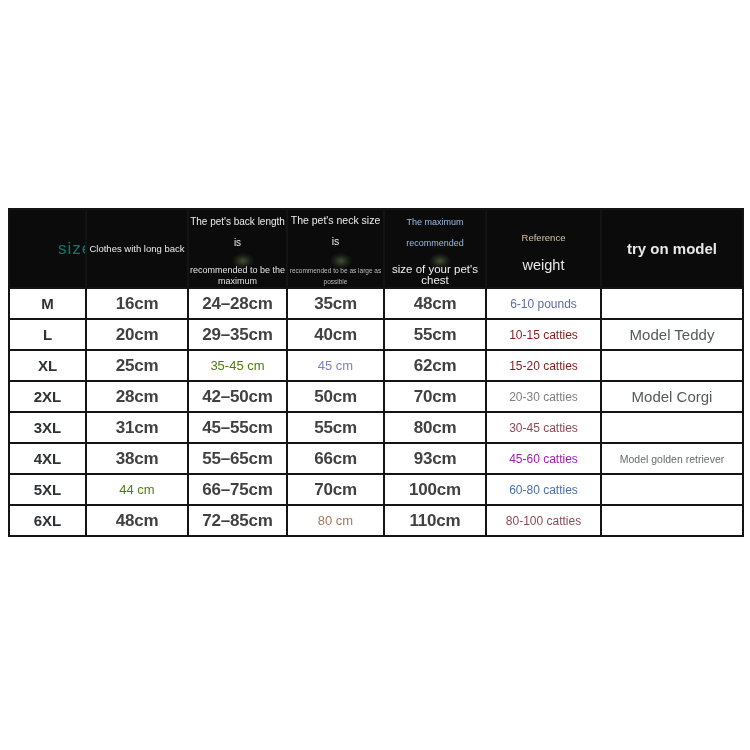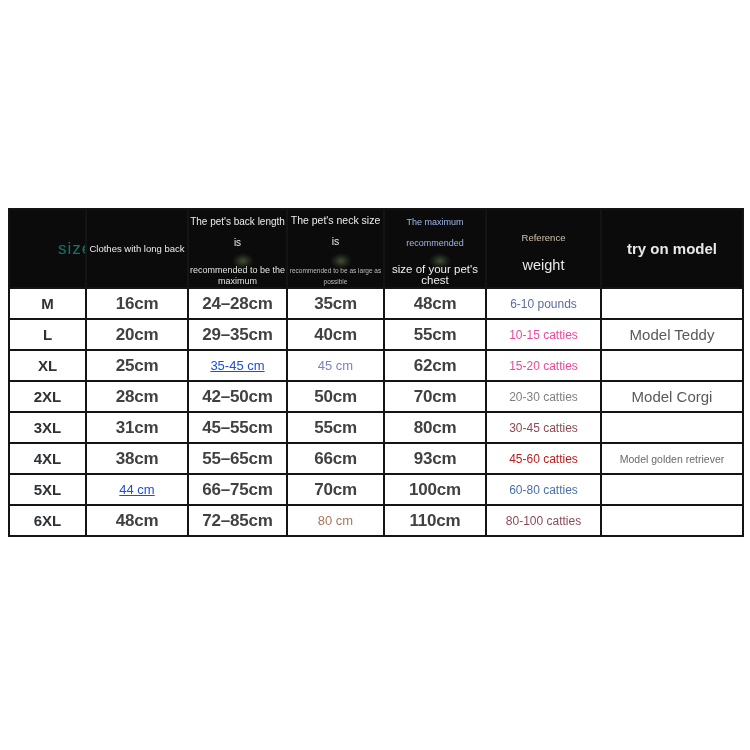--- a/index.html
+++ b/index.html
@@ -45,29 +45,29 @@
   .glow{
     position:absolute;left:50%;top:56%;
     width:22px;height:16px;margin-left:-6px;
     background:radial-gradient(ellipse at center, rgba(150,180,110,0.40) 0%, rgba(90,120,80,0.18) 45%, rgba(0,0,0,0) 72%);
     pointer-events:none;
   }
   
   .size-table tbody td{height:29px;background:#ffffff;}
   .cell-size{font-weight:700;font-size:15px;color:#2e3136;}
   .cell[data-variant="big"]{font-weight:700;font-size:17px;color:#414141;letter-spacing:-0.2px;}
-  .cell[data-variant="sm-gray"]{font-weight:400;font-size:13px;color:#1d4ed8;text-decoration:underline;}
+  .cell[data-variant="sm-gray"]{font-weight:400;font-size:13px;color:#4d7c0f;}
   .cell[data-variant="sm-blue"]{font-weight:400;font-size:13px;color:#7b82c4;}
   .cell[data-variant="sm-tan"]{font-weight:400;font-size:13px;color:#a8785a;}
   .cell[data-variant="w-blue"]{font-weight:500;font-size:12px;color:#5c6e9e;}
   .cell[data-variant="w-blue2"]{font-weight:500;font-size:12px;color:#4a6fa8;}
-  .cell[data-variant="w-orange"]{font-weight:500;font-size:12px;color:#ec4899;}
+  .cell[data-variant="w-orange"]{font-weight:500;font-size:12px;color:#7f1d1d;}
   .cell[data-variant="w-gray"]{font-weight:500;font-size:12px;color:#7f7f7f;margin-top:20px;}
   .cell[data-variant="w-maroon"]{font-weight:500;font-size:12px;color:#8d4a55;}
-  .cell[data-variant="w-brown"]{font-weight:500;font-size:12px;color:#b91c1c;}
+  .cell[data-variant="w-brown"]{font-weight:500;font-size:12px;color:#a21caf;}
   .cell[data-variant="model"]{font-weight:400;font-size:15px;color:#565a5e;}
   .cell[data-variant="model-sm"]{font-weight:400;font-size:10.5px;color:#666a6e;}
 </style>
 </head>
 <body>
 
 <div class="page">
   <table class="size-table">
     <colgroup>
       <col style="width:77px">

